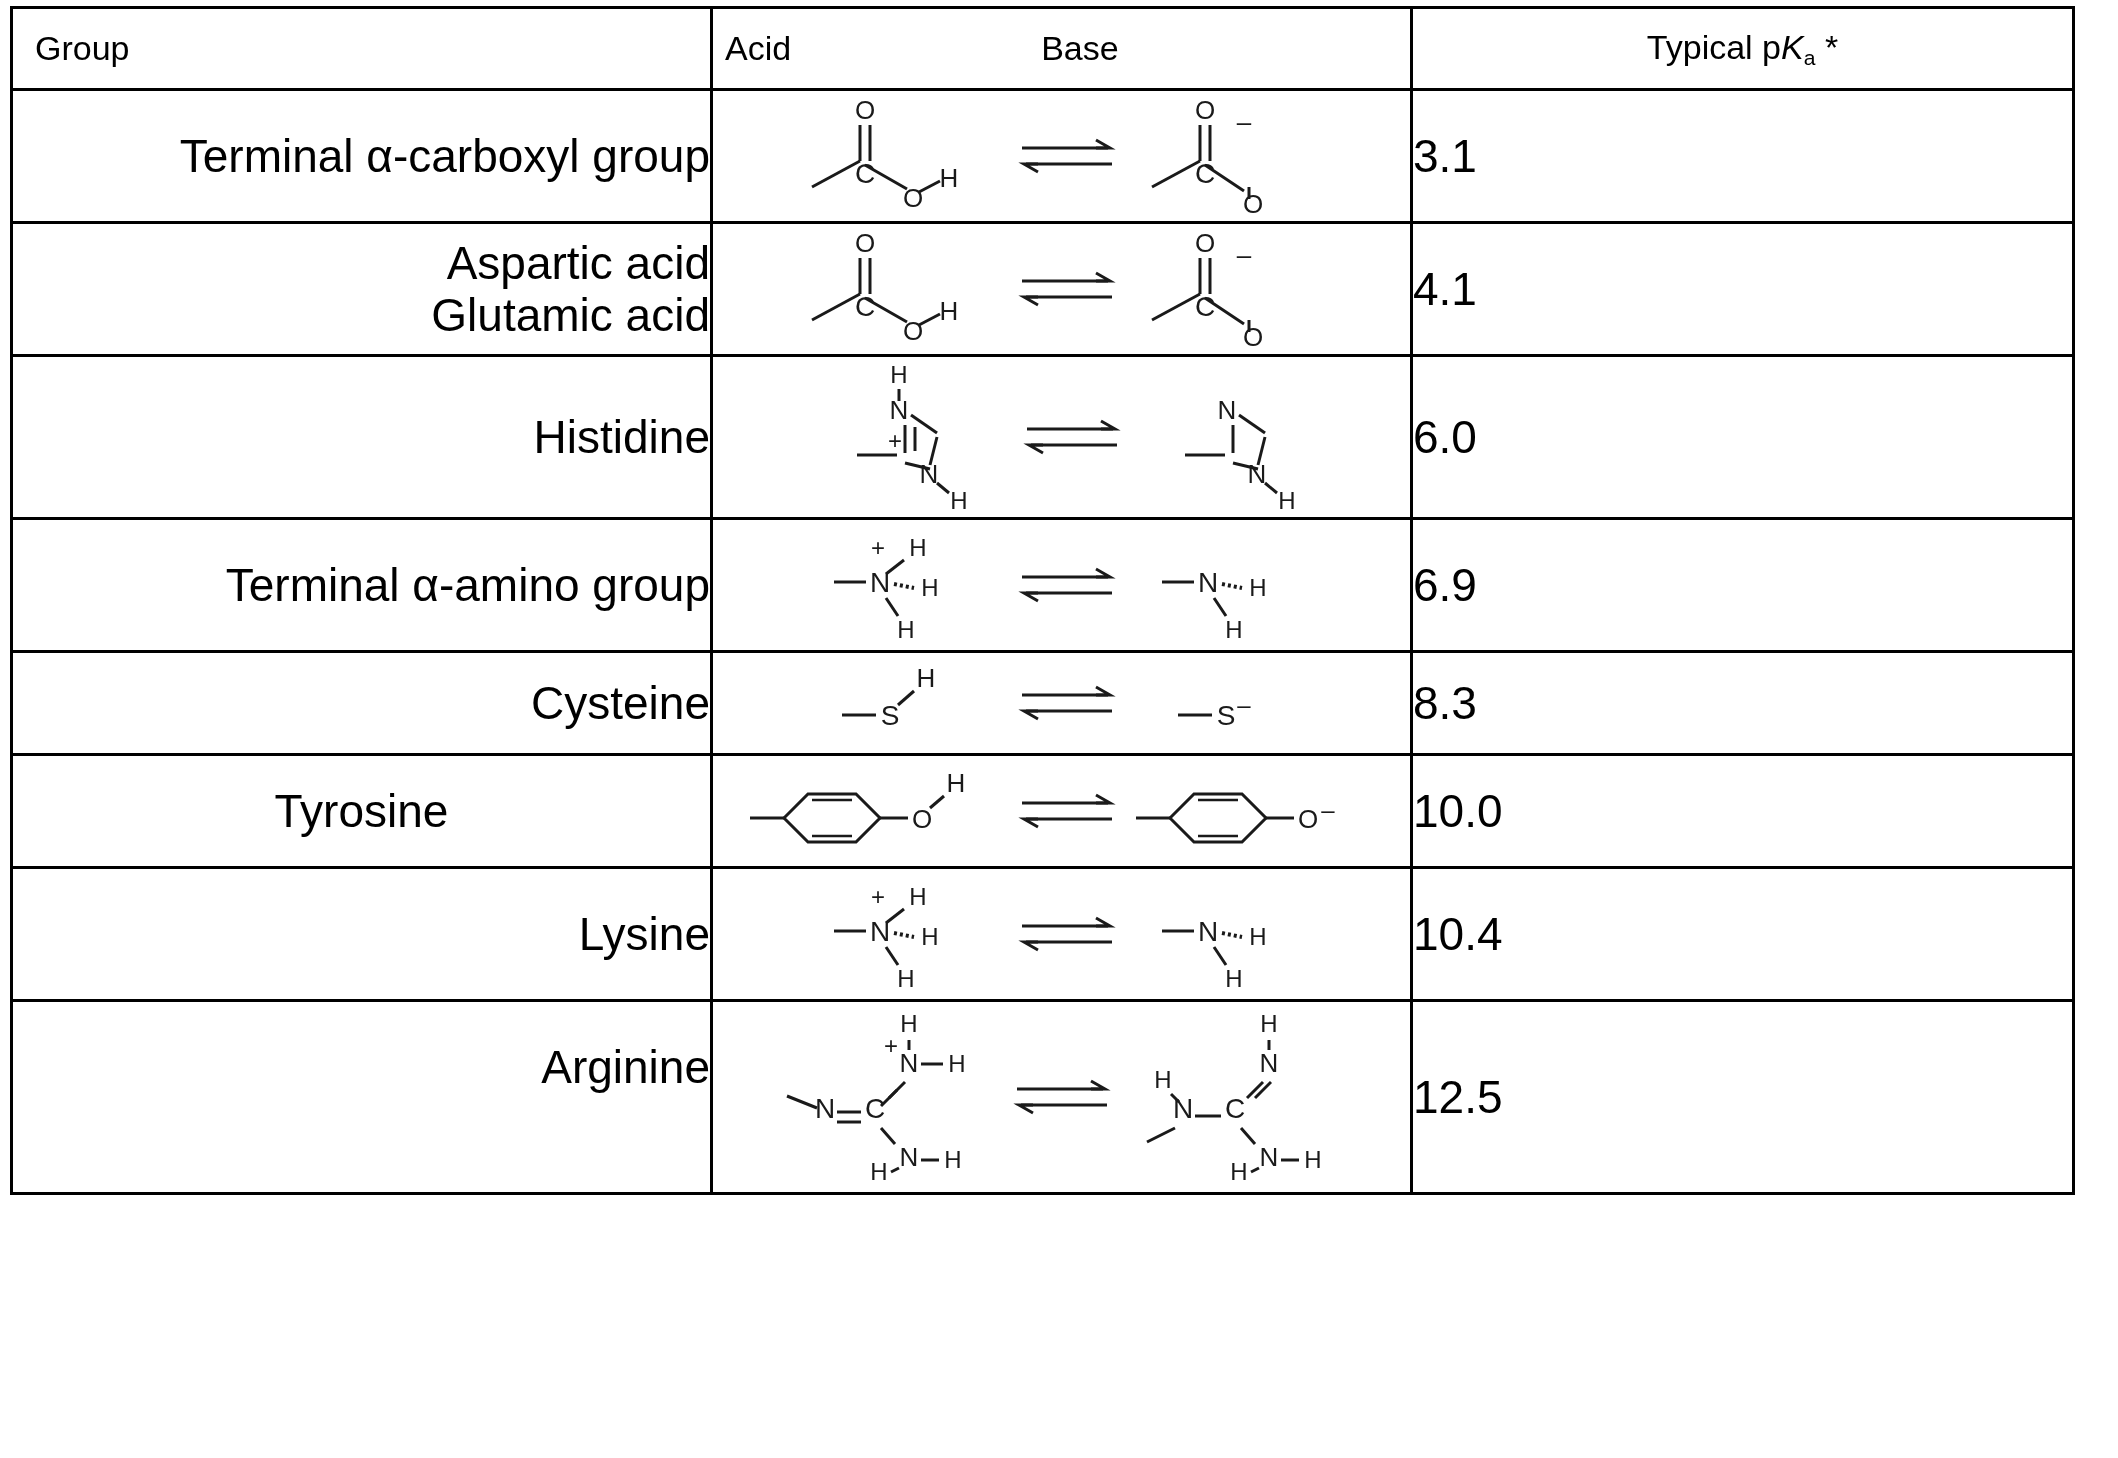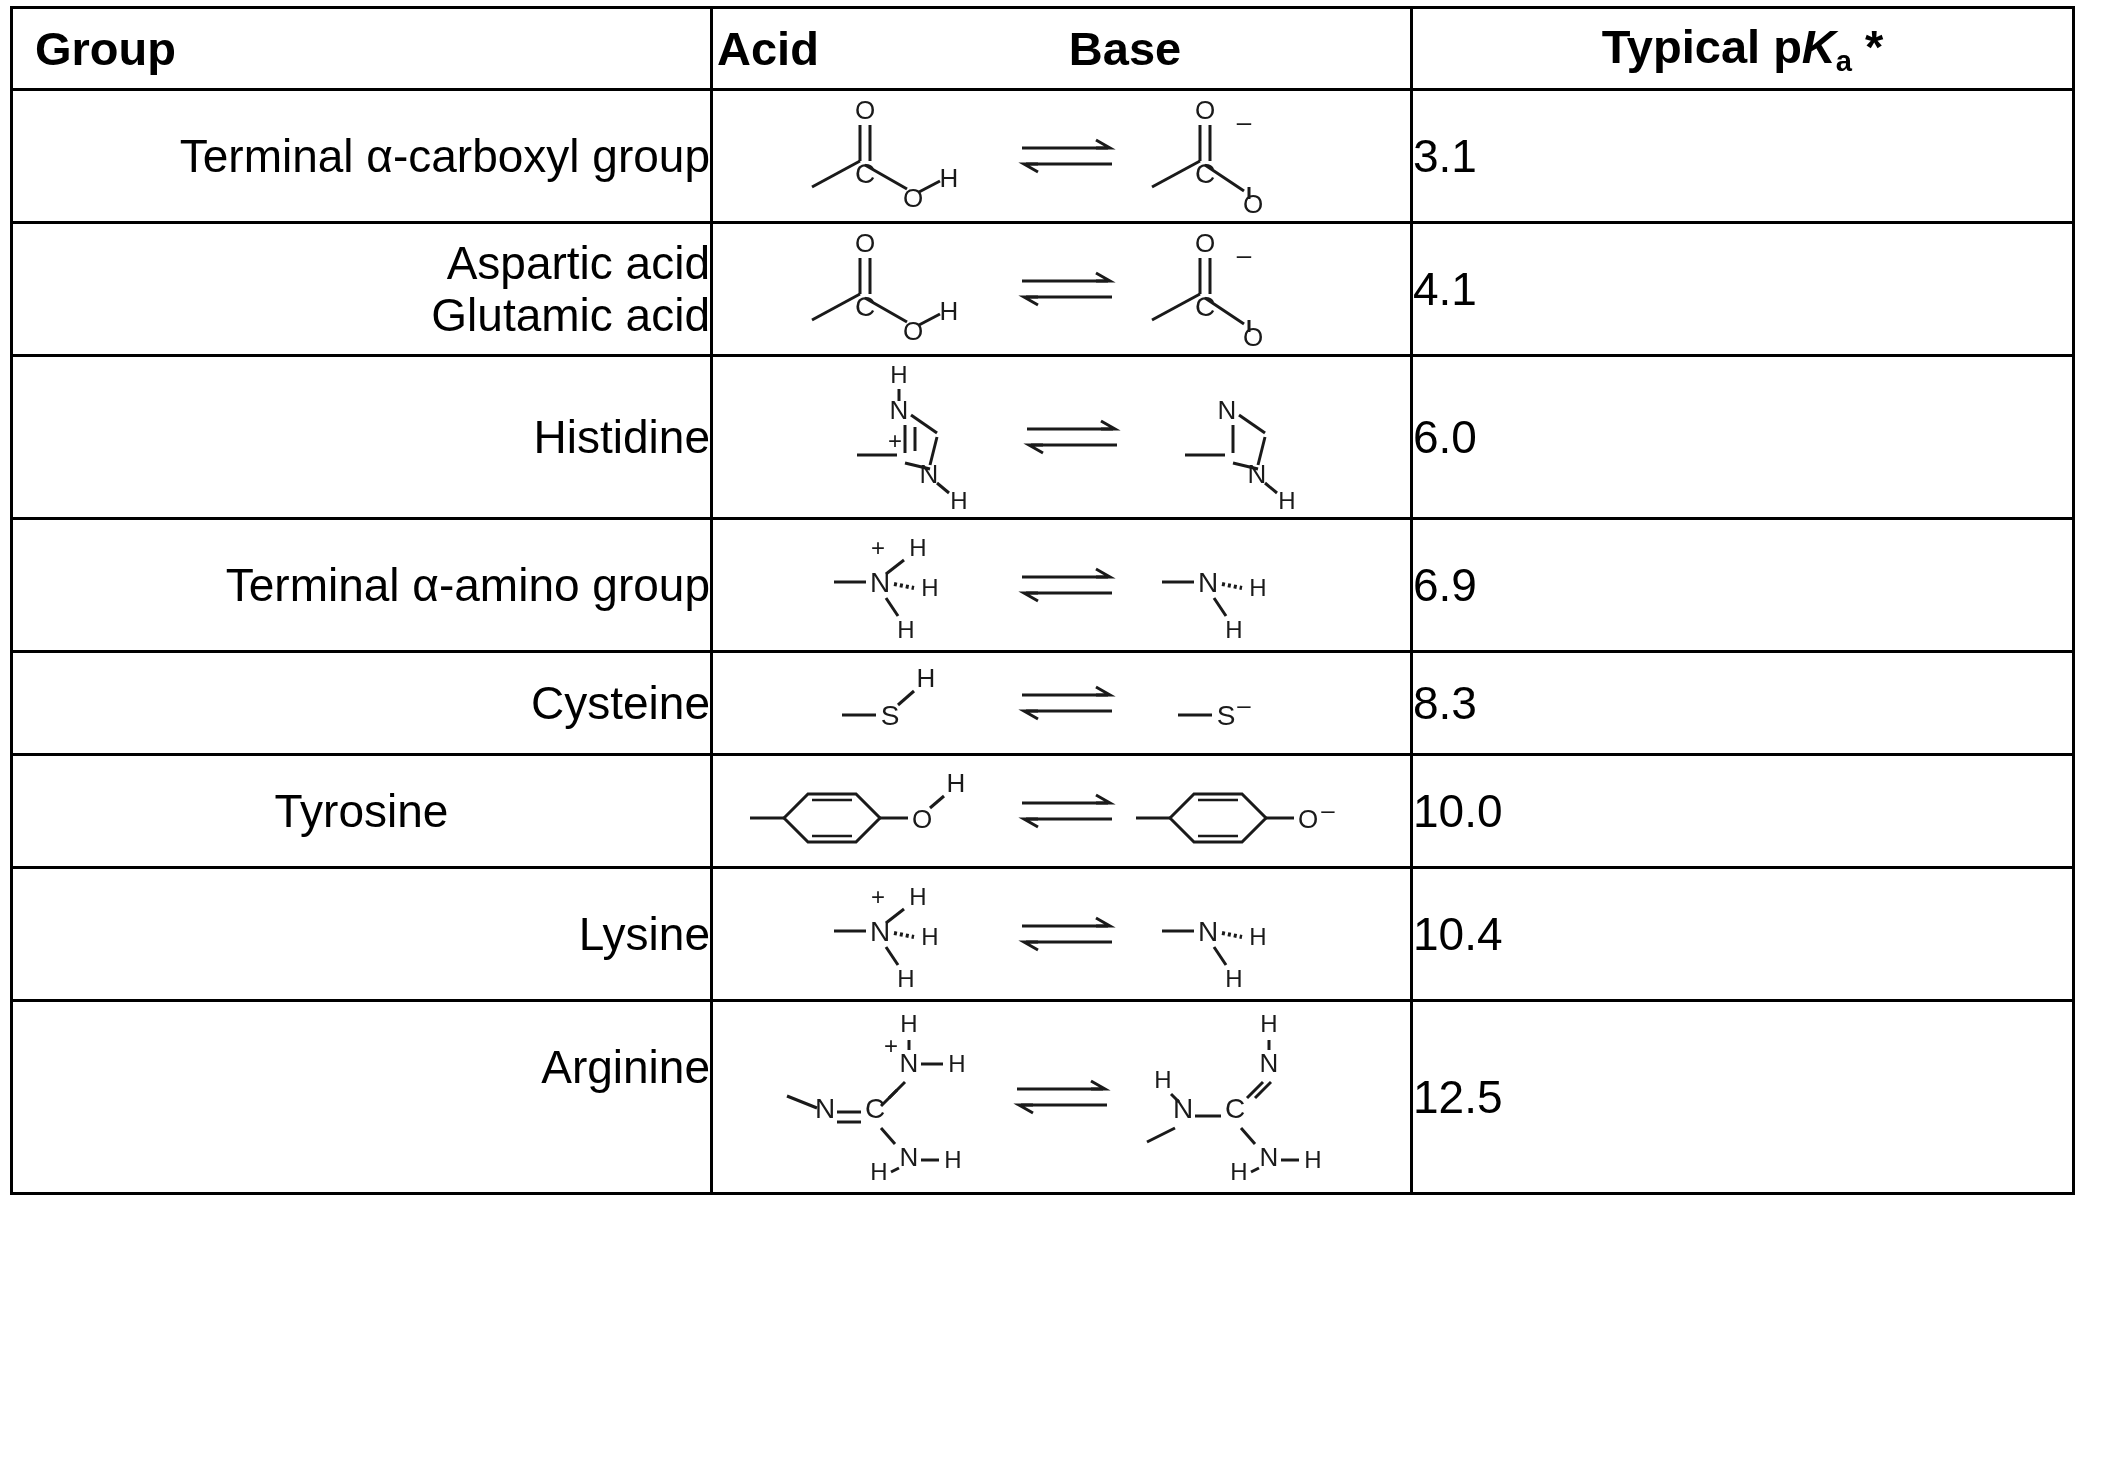--- a/index.html
+++ b/index.html
@@ -29,38 +29,38 @@
   table.pka-table td, table.pka-table th {
     border: 3px solid #000000;
     padding: 0;
     vertical-align: middle;
   }
   col.c-group { width: 700px; }
   col.c-struct { width: 700px; }
   col.c-pka { width: 662px; }
 
   th.head {
-    font-size: 47px;
-    font-weight: bold;
+    font-size: 34px;
+    font-weight: normal;
     height: 82px;
     box-sizing: border-box;
   }
   th.head .hd-inner {
     padding: 0 22px;
     display: block;
   }
   th.head-group { text-align: left; }
   th.head-struct { text-align: left; }
   th.head-pka { text-align: center; }
 
   .head-acid-base {
     display: flex;
     justify-content: flex-start;
     gap: 250px;
-    padding-left: 4px;
+    padding-left: 12px;
   }
 
   td.group-cell {
     font-size: 46px;
     line-height: 1.14;
     text-align: right;
     padding: 6px 16px 8px 18px;
   }
   td.pka-cell {
     font-size: 46px;

